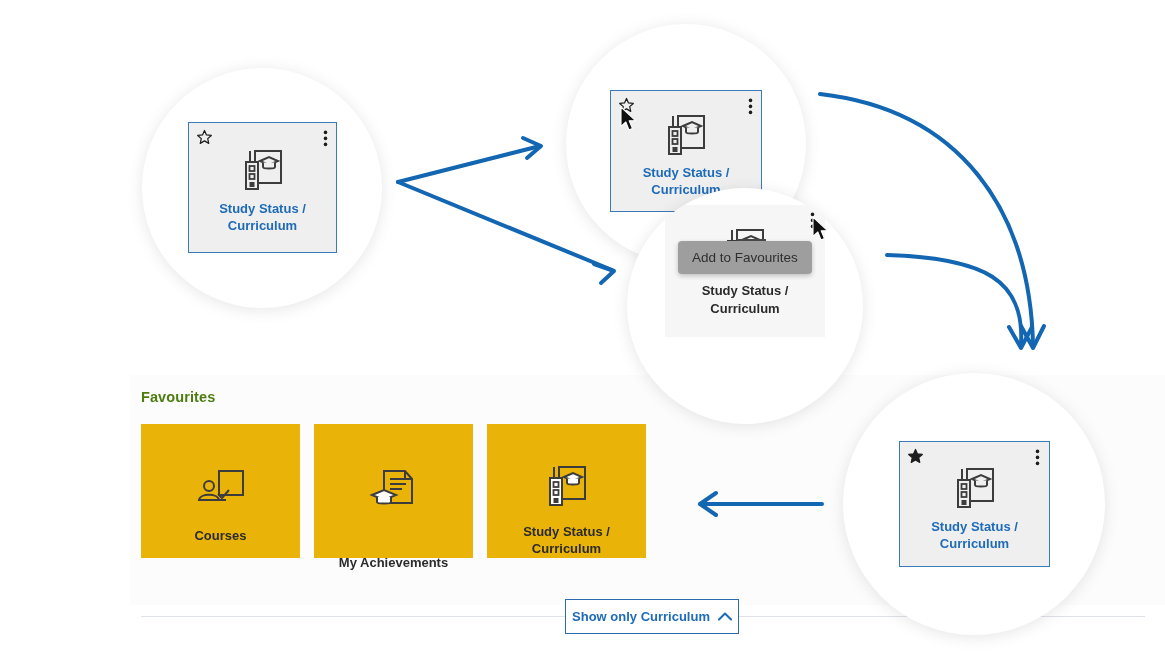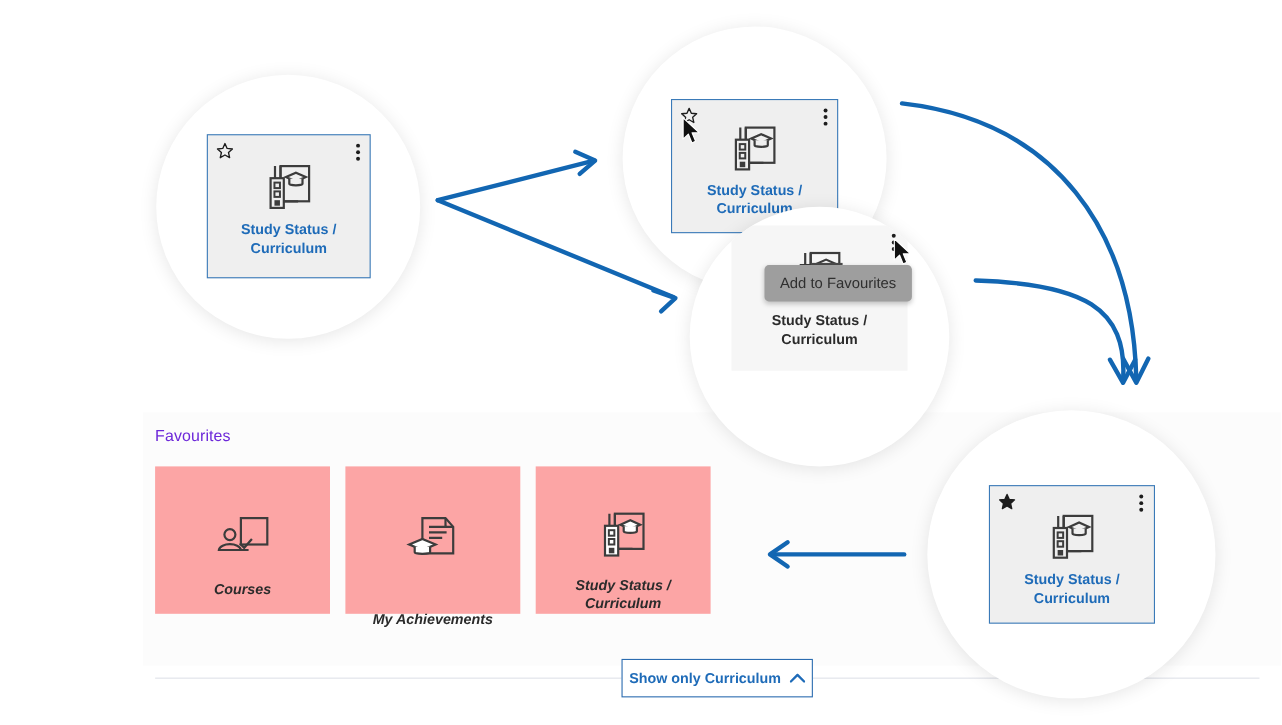--- a/index.html
+++ b/index.html
@@ -19,22 +19,22 @@
   .page-panel {
     position: absolute;
     left: 130px; top: 375px;
     width: 1035px; height: 230px;
     background: #fcfcfc;
   }
   .fav-heading {
     position: absolute;
     left: 141px; top: 389px;
     font-size: 14.5px;
-    font-weight: normal;
-    color: #6d28d9;
+    font-weight: bold;
+    color: #4d7c0f;
     letter-spacing: .1px;
   }
   .divider {
     position: absolute;
     left: 141px; top: 616px;
     width: 1004px; height: 1px;
     background: #dfe2e8;
   }
 
   
@@ -61,23 +61,22 @@
   }
   .corner {
     position: absolute;
     color: #1d1d1d;
   }
   .star-ico, .kebab-ico { display: block; }
 
   
   .fav-tile {
     position: absolute;
-    background: #fca5a5;
+    background: #eab308;
     box-sizing: border-box;
-    font-style: italic;
   }
 
   
   .sof-btn {
     position: absolute;
     left: 565px; top: 599px;
     width: 174px; height: 35px;
     box-sizing: border-box;
     border: 1px solid #2b6cb0;
     background: #ffffff;
@@ -298,21 +297,21 @@
           <rect x="10.5" y="34" width="5" height="5" fill="#3c3c3c"></rect>
           <path d="M21 13 L30 9 L39 13 L30 17 Z" fill="#f6f6f6" stroke="#3c3c3c" stroke-width="2"></path>
           <path d="M24 14.5 V19 C24 21, 36 21, 36 19 V14.5" fill="#f6f6f6" stroke="#3c3c3c" stroke-width="2"></path>
           <path d="M19 35 H32" stroke="#3c3c3c" stroke-width="2"></path>
         </svg>
       </span>
       <div class="tile-title" style="top:77px;">Study Status /</div>
       <div class="tile-title" style="top:95px;">Curriculum</div>
     </div>
     <div class="tooltip-bar" style="left:110px; top:51px; width:29px;"></div>
-    <div class="tooltip" style="left:68px; top:53px;">Add to Favourites</div>
+    <div class="tooltip" style="left:51px; top:53px;">Add to Favourites</div>
     <span class="cursor" style="left:185px; top:28px;">
       <svg width="18" height="26" viewBox="0 0 18 26">
         <path d="M1 1 L1 20.5 L5.8 16 L9 24 L12.4 22.4 L9.2 14.8 L15.5 14.6 Z" fill="#111111" stroke="#ffffff" stroke-width="1.1" stroke-linejoin="round"></path>
       </svg>
     </span>
   </div>
 
   <div class="callout" style="left:843px; top:373px; width:262px; height:262px;">
     <div class="tile sel" style="left:56px; top:68px; width:151px; height:126px;">
       <span class="corner" style="left:7px; top:6px;">

